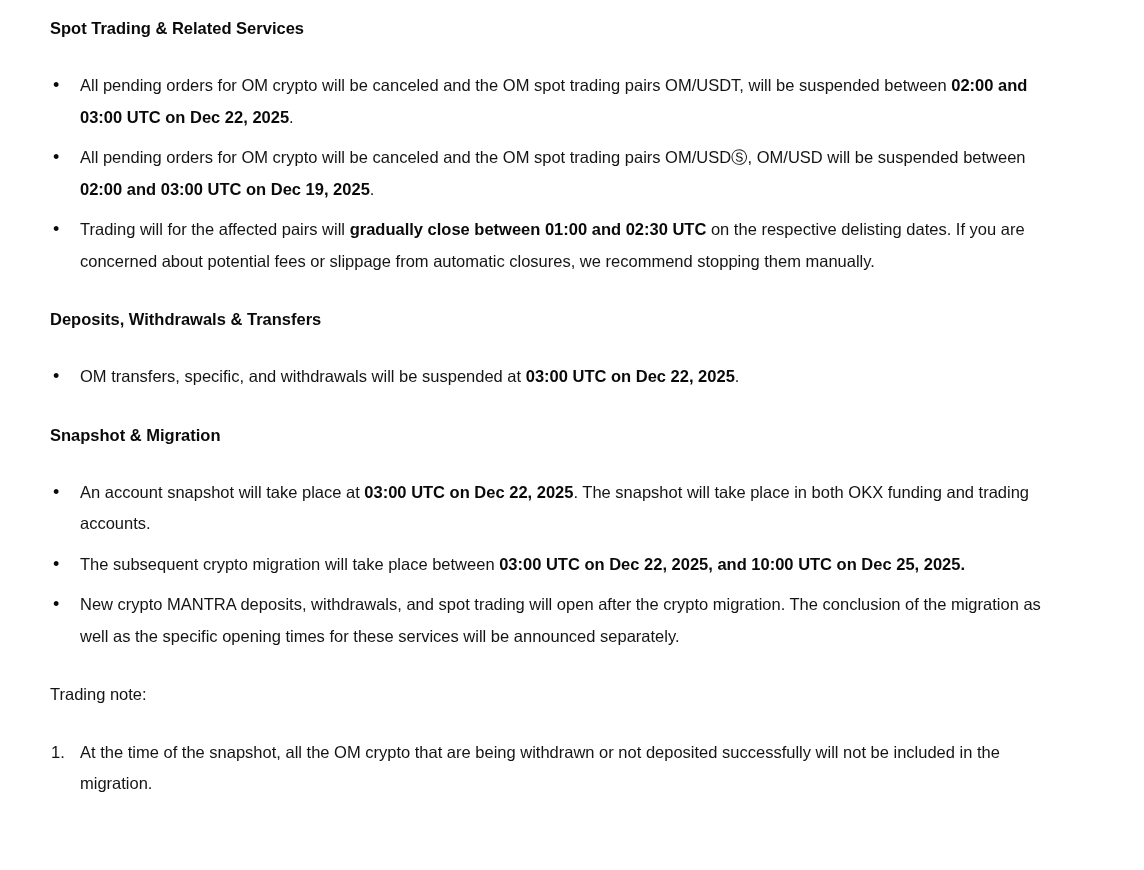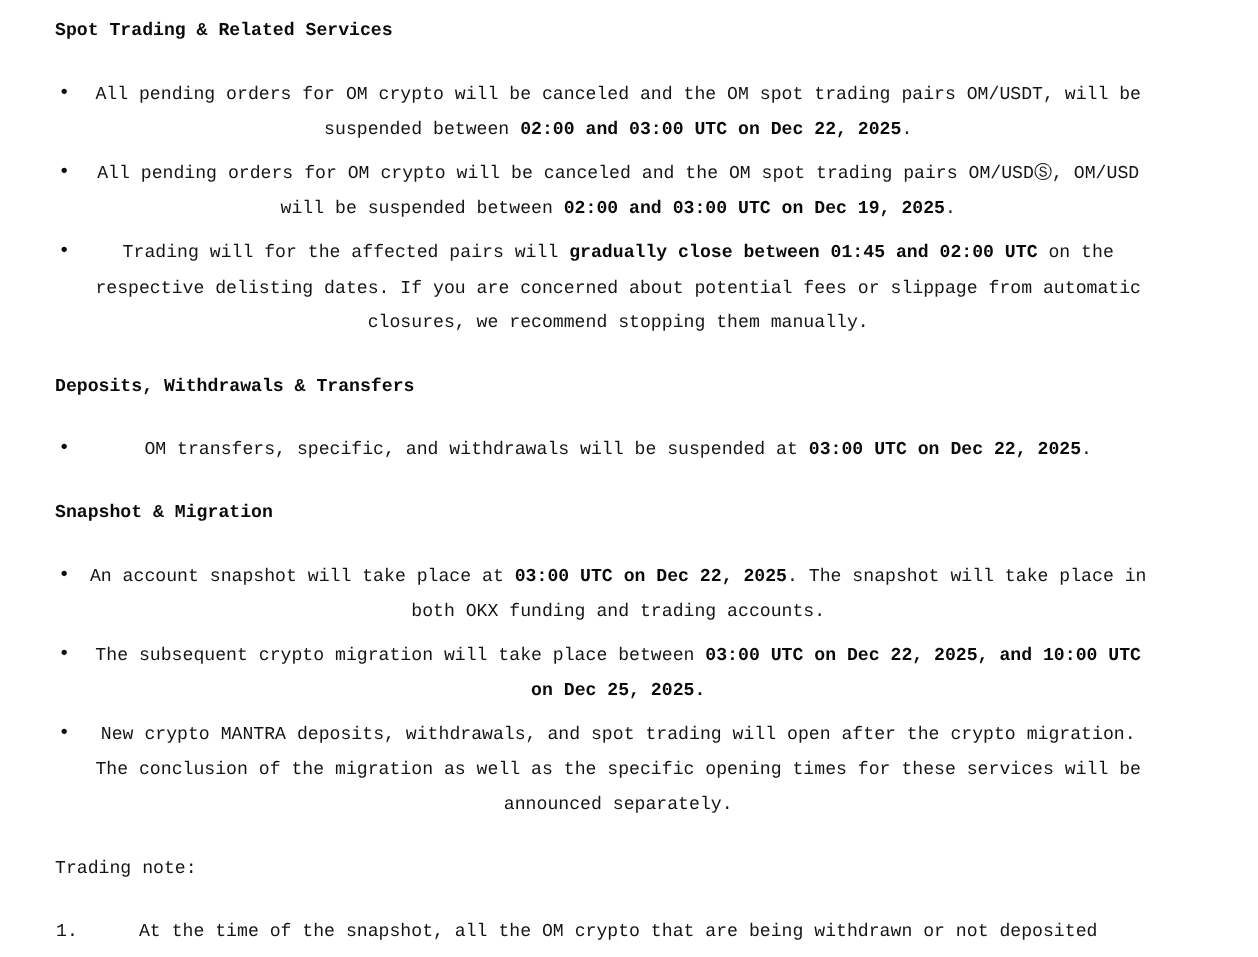--- a/index.html
+++ b/index.html
@@ -6,41 +6,40 @@
     margin: 0;
     padding: 0;
     background: #ffffff;
   }
   .doc {
     box-sizing: border-box;
     width: 1144px;
     height: 870px;
     padding: 12px 100px 0 50px;
     overflow: hidden;
-    font-family: Liberation Mono, monospace;
+    font-family: Liberation Sans, sans-serif;
     font-size: 16.5px;
     line-height: 31.5px;
     color: #141414;
     -webkit-font-smoothing: antialiased;
   }
   .section-heading {
     font-size: 16.5px;
     line-height: 32px;
     font-weight: 700;
     margin: 26px 0 0 0;
     color: #0a0a0a;
   }
   .section-heading:first-child {
     margin-top: 0;
   }
   ul.bullet-list, ol.number-list {
     list-style: none;
     margin: 26px 0 0 0;
     padding: 0;
-    text-align: center;
   }
   ul.bullet-list li, ol.number-list li {
     position: relative;
     padding-left: 30px;
     margin: 0 0 9px 0;
   }
   ul.bullet-list li::before {
     content: "\2022";
     position: absolute;
     left: 3px;
@@ -62,21 +61,21 @@
   }
 </style>
 </head>
 <body>
 
 <main class="doc">
     <h2 class="section-heading">Spot Trading &amp; Related Services</h2>
     <ul class="bullet-list">
       <li><span class="seg-plain">All pending orders for OM crypto will be canceled and the OM spot trading pairs OM/USDT, will be suspended between </span><span class="seg-bold">02:00 and 03:00 UTC on Dec 22, 2025</span><span class="seg-plain">.</span></li>
       <li><span class="seg-plain">All pending orders for OM crypto will be canceled and the OM spot trading pairs OM/USDⓈ, OM/USD will be suspended between </span><span class="seg-bold">02:00 and 03:00 UTC on Dec 19, 2025</span><span class="seg-plain">.</span></li>
-      <li><span class="seg-plain">Trading will for the affected pairs will </span><span class="seg-bold">gradually close between 01:45 and 02:00 UTC</span><span class="seg-plain"> on the respective delisting dates. If you are concerned about potential fees or slippage from automatic closures, we recommend stopping them manually.</span></li>
+      <li><span class="seg-plain">Trading will for the affected pairs will </span><span class="seg-bold">gradually close between 01:00 and 02:30 UTC</span><span class="seg-plain"> on the respective delisting dates. If you are concerned about potential fees or slippage from automatic closures, we recommend stopping them manually.</span></li>
     </ul>
     <h2 class="section-heading">Deposits, Withdrawals &amp; Transfers</h2>
     <ul class="bullet-list">
       <li><span class="seg-plain">OM transfers, specific, and withdrawals will be suspended at </span><span class="seg-bold">03:00 UTC on Dec 22, 2025</span><span class="seg-plain">.</span></li>
     </ul>
     <h2 class="section-heading">Snapshot &amp; Migration</h2>
     <ul class="bullet-list">
       <li><span class="seg-plain">An account snapshot will take place at </span><span class="seg-bold">03:00 UTC on Dec 22, 2025</span><span class="seg-plain">. The snapshot will take place in both OKX funding and trading accounts.</span></li>
       <li><span class="seg-plain">The subsequent crypto migration will take place between </span><span class="seg-bold">03:00 UTC on Dec 22, 2025, and 10:00 UTC on Dec 25, 2025.</span></li>
       <li><span class="seg-plain">New crypto MANTRA deposits, withdrawals, and spot trading will open after the crypto migration. The conclusion of the migration as well as the specific opening times for these services will be announced separately.</span></li>

